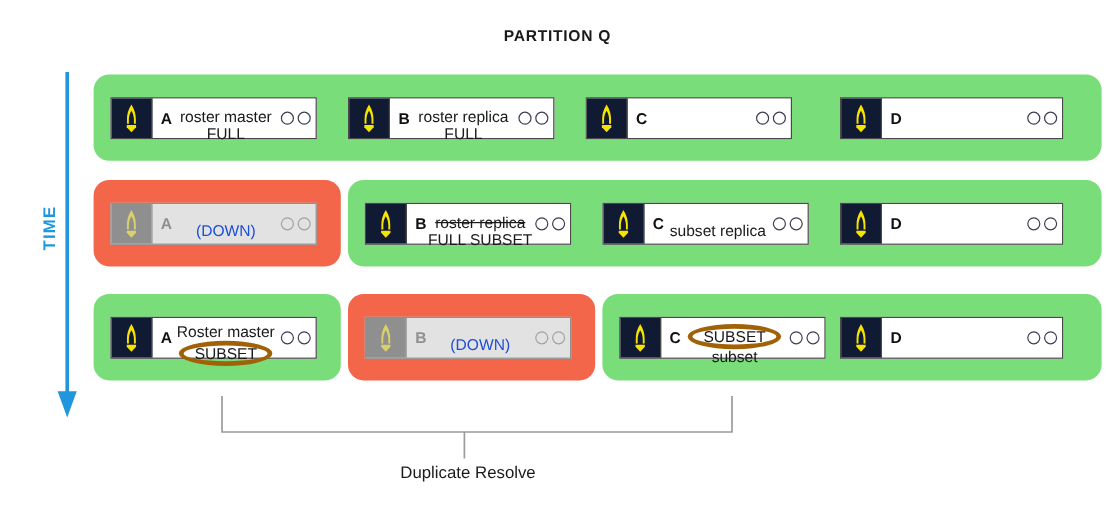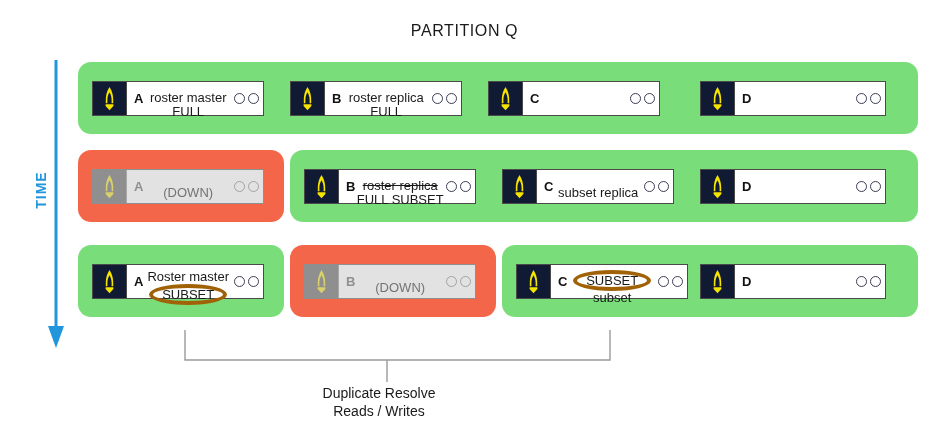--- a/index.html
+++ b/index.html
@@ -15,22 +15,22 @@
     overflow: hidden;
   }
 
   
   #diagram-title {
     position: absolute;
     top: 22px;
     left: 0;
     width: 929px;
     text-align: center;
-    font-size: 16px;
-    font-weight: normal;
+    font-size: 13px;
+    font-weight: bold;
     letter-spacing: 0.6px;
     color: #1a1a1a;
   }
 
   
   #time-axis {
     position: absolute;
     left: 24px;
     top: 60px;
     width: 62px;
@@ -130,21 +130,21 @@
   }
   .node-text .line { display: block; }
   .node-text .strike { text-decoration: line-through; }
   .node-text .ellipse {
     display: inline-block;
     border: 4px solid #a16207;
     border-radius: 50%;
     padding: 0px 9px;
     line-height: 1.0;
   }
-  .node.down .node-text { color: #737373; }
+  .node.down .node-text { color: #1d4ed8; }
 
   .node-disks {
     flex: 0 0 auto;
     display: flex;
     gap: 3px;
     align-items: center;
     padding-left: 1px;
   }
   .disk {
     width: 11px;
@@ -153,21 +153,21 @@
     border-radius: 50%;
     box-sizing: border-box;
   }
   .node.down .disk { border-color: #a2a2a2; }
 
   
   #bracket { position: absolute; left: 78px; top: 330px; }
   #bracket-caption {
     position: absolute;
     top: 385px;
-    left: 0;
+    left: 11px;
     width: 758px;
     text-align: center;
     font-size: 14px;
     color: #1a1a1a;
     line-height: 1.25;
   }
   #bracket-caption .line { display: block; }
 </style>
 </head>
 <body>
@@ -419,14 +419,13 @@
       </div>
     </div>
   </div>
 
 <svg id="bracket" width="700" height="58">
   <path d="M 107 0 L 107 30 L 532 30 L 532 0" fill="none" stroke="#9a9a9a" stroke-width="1.4"></path>
   <line x1="309" y1="30" x2="309" y2="52" stroke="#9a9a9a" stroke-width="1.4"></line>
 </svg>
 <div id="bracket-caption">
     <span class="line">Duplicate Resolve</span>
-    <span class="line">Reads / Writes</span>
   </div>
 
 </body></html>

